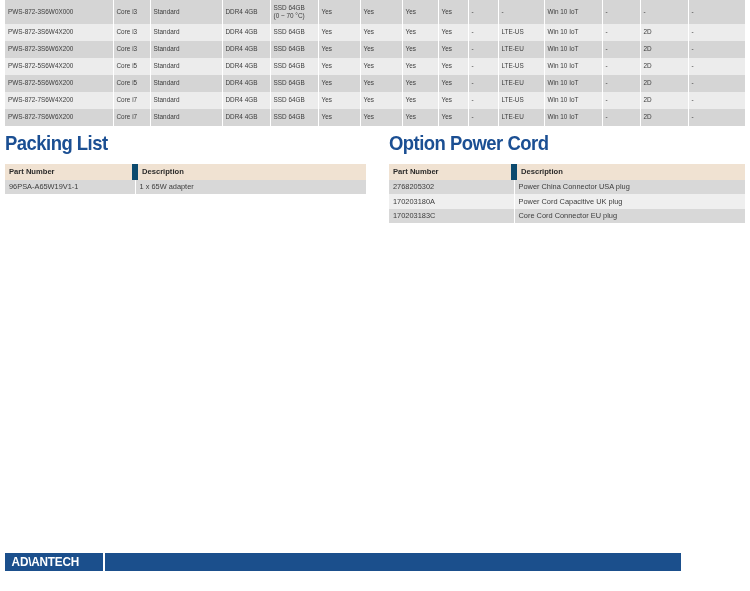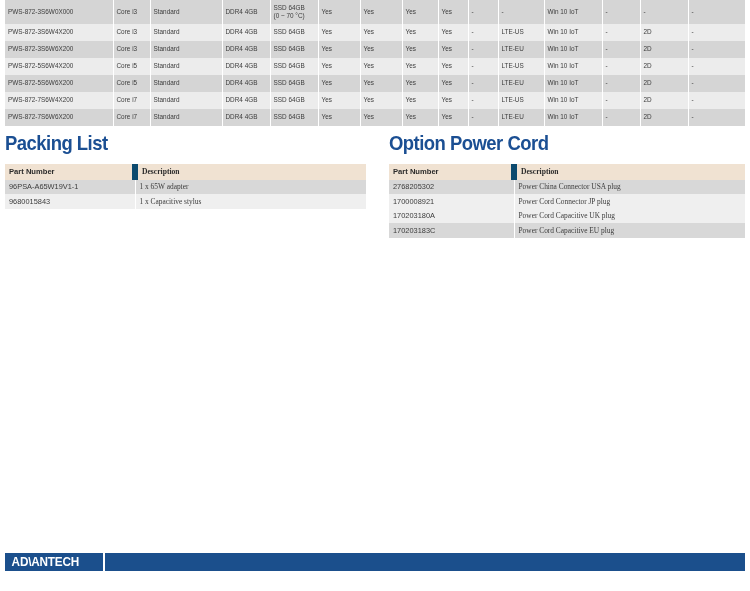--- a/index.html
+++ b/index.html
@@ -78,33 +78,33 @@
     border-right: 6px solid #0c4a6e;
   }
   .list-table td {
     padding: 1.5px 4px 2px 4px;
     height: 11px;
     border-right: 1px solid #ffffff;
     white-space: nowrap;
     overflow: hidden;
   }
   .list-table th:last-child,
-  .list-table td:last-child { border-right: none; font-family: Liberation Serif, serif; }
+  .list-table td:last-child { border-right: none; }
   .list-table tr.ld td { background: #d8d8d8; }
   .list-table tr.ll td { background: #efefef; }
 
   #packing-table { left: 5px; top: 164px; width: 361px; }
   #powercord-table { left: 389px; top: 164px; width: 356px; }
 
   
   .footer-bar {
     position: absolute;
     left: 5px;
     top: 553px;
-    width: 740px;
+    width: 676px;
     height: 18px;
     background: #1b4f8c;
     display: flex;
     align-items: center;
     gap: 12px;
   }
   .footer-logo {
     color: #ffffff;
     font-family: "Liberation Sans", sans-serif;
     font-weight: bold;
@@ -279,24 +279,20 @@
     <tr>
       <th>Part Number</th>
       <th>Description</th>
     </tr>
   </thead>
   <tbody id="packing-body">
       <tr class="ld">
         <td>96PSA-A65W19V1-1</td>
         <td>1 x 65W adapter</td>
       </tr>
-      <tr class="ll">
-        <td>9680015843</td>
-        <td>1 x Capacitive stylus</td>
-      </tr>
     </tbody>
 </table>
 
 <div class="sec-title" id="powercord-title">Option Power Cord</div>
 
 <table class="list-table" id="powercord-table">
   <colgroup>
       <col style="width:125px">
       <col style="width:231px">
     </colgroup>
@@ -305,30 +301,26 @@
       <th>Part Number</th>
       <th>Description</th>
     </tr>
   </thead>
   <tbody id="powercord-body">
       <tr class="ld">
         <td>2768205302</td>
         <td>Power China Connector USA plug</td>
       </tr>
       <tr class="ll">
-        <td>1700008921</td>
-        <td>Power Cord Connector JP plug</td>
-      </tr>
-      <tr class="ll">
         <td>170203180A</td>
         <td>Power Cord Capacitive UK plug</td>
       </tr>
       <tr class="ld">
         <td>170203183C</td>
-        <td>Power Cord Capacitive EU plug</td>
+        <td>Core Cord Connector EU plug</td>
       </tr>
     </tbody>
 </table>
 
 <div class="footer-bar">
   <div class="footer-logo">AD\ANTECH</div>
   <div class="footer-divider"></div>
   <div class="footer-rest"></div>
 </div>
 

